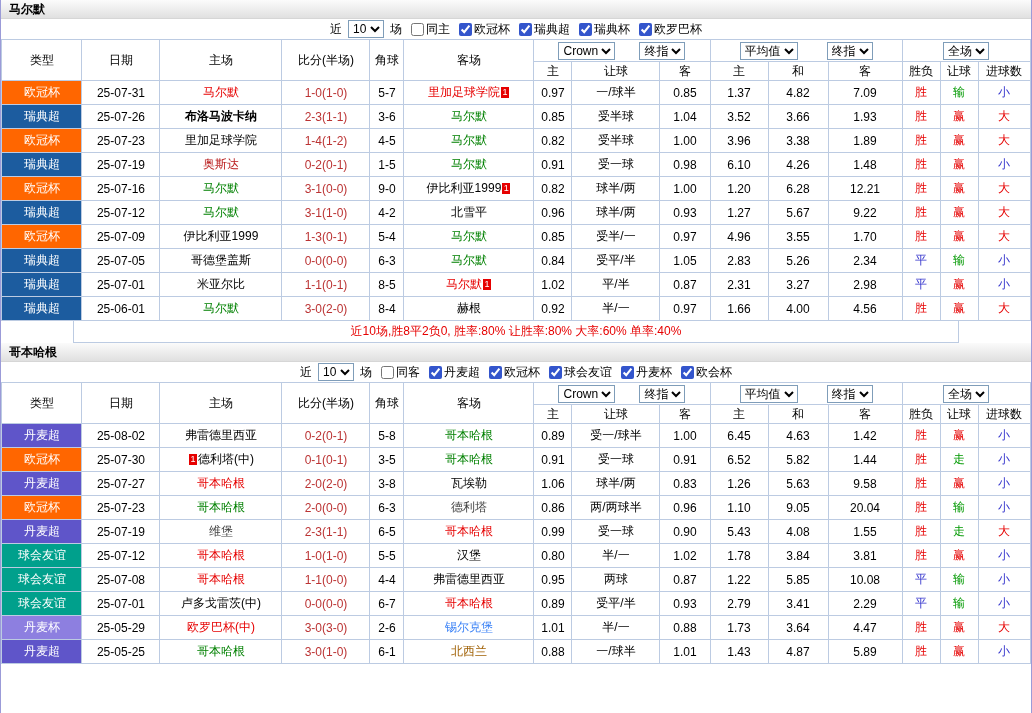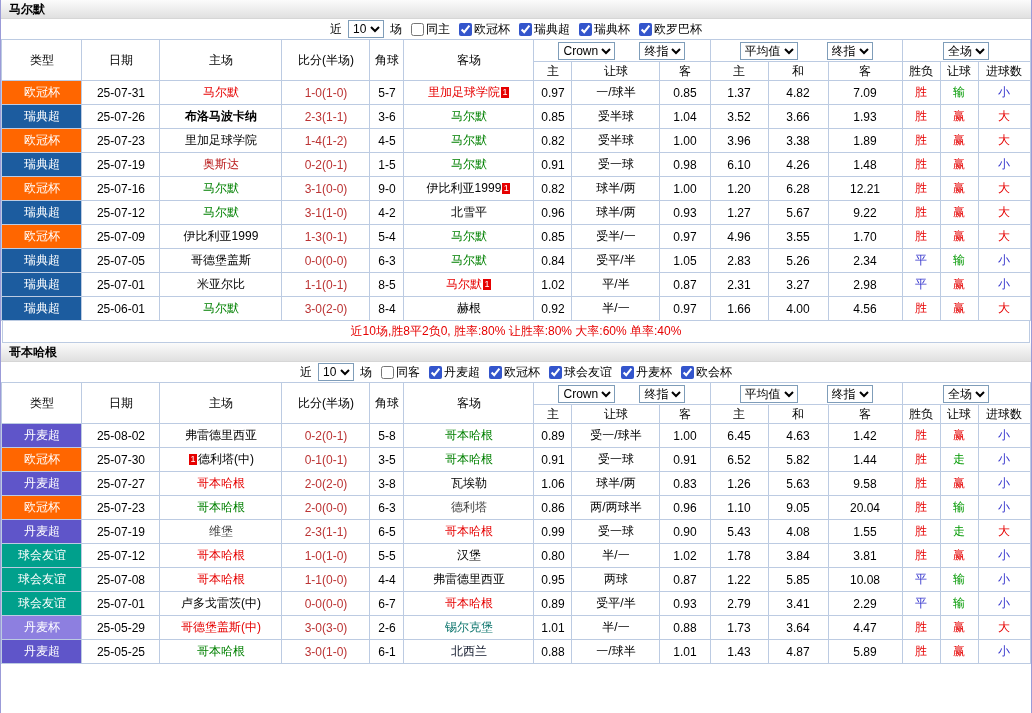--- a/index.html
+++ b/index.html
@@ -19,21 +19,21 @@
   .grid th, .grid td { border:1px solid #bccbe2; text-align:center; padding:0; overflow:hidden; white-space:nowrap; }
   .grid thead th { font-weight:normal; background:#fff; }
   .hrow-top th { height:22px; }
   .hrow-sub th { height:19px; }
   .grp-inner { display:flex; align-items:center; justify-content:space-evenly; }
   .grid td { height:24px; background:#fff; }
   td.lg { color:#fff; }
   td.score { color:#bb3333; cursor:pointer; }
   .team { cursor:pointer; }
   .badge { display:inline-block; background:#e60000; color:#fff; font-size:9px; line-height:11px; min-width:8px; padding:0 1px; margin:0 1px; vertical-align:1px; text-align:center; }
-  .summary { width:1028px; margin:0 auto; border:1px solid #bccbe2; border-top:none; height:22px; line-height:20px; text-align:center; color:#e60000; background:#fff; }
+  .summary { width:886px; margin:0 auto; border:1px solid #bccbe2; border-top:none; height:22px; line-height:20px; text-align:center; color:#e60000; background:#fff; }
 </style>
 </head>
 <body>
 
 <div class="page">
 
 
   <div class="section">
     <div class="section-title">马尔默</div>
     <div class="filter-strip" id="filter-0">
@@ -513,41 +513,41 @@
             <td>2.79</td>
             <td>3.41</td>
             <td>2.29</td>
             <td style="color: rgb(51, 51, 204);">平</td>
             <td style="color: rgb(0, 153, 0);">输</td>
             <td style="color: rgb(51, 51, 204);">小</td>
           </tr>
           <tr>
             <td class="lg" style="background: rgb(141, 127, 224);">丹麦杯</td>
             <td>25-05-29</td>
-            <td><span class="team" style="color: rgb(230, 0, 0);">哥德堡盖斯(中)</span></td>
+            <td><span class="team" style="color: rgb(230, 0, 0);">欧罗巴杯(中)</span></td>
             <td class="score">3-0(3-0)</td>
             <td>2-6</td>
-            <td><span class="team" style="color: #0f766e;">锡尔克堡</span></td>
+            <td><span class="team" style="color: #3b82f6;">锡尔克堡</span></td>
             <td>1.01</td>
             <td>半/一</td>
             <td>0.88</td>
             <td>1.73</td>
             <td>3.64</td>
             <td>4.47</td>
             <td style="color: rgb(230, 0, 0);">胜</td>
             <td style="color: rgb(230, 0, 0);">赢</td>
             <td style="color: rgb(230, 0, 0);">大</td>
           </tr>
           <tr>
             <td class="lg" style="background: rgb(95, 85, 201);">丹麦超</td>
             <td>25-05-25</td>
             <td><span class="team" style="color: rgb(0, 128, 0);">哥本哈根</span></td>
             <td class="score">3-0(1-0)</td>
             <td>6-1</td>
-            <td><span class="team" style="color: #0f172a; margin-top: 32px;">北西兰</span></td>
+            <td><span class="team" style="color: #a16207; margin-top: 32px;">北西兰</span></td>
             <td>0.88</td>
             <td>一/球半</td>
             <td>1.01</td>
             <td>1.43</td>
             <td>4.87</td>
             <td>5.89</td>
             <td style="color: rgb(230, 0, 0);">胜</td>
             <td style="color: rgb(230, 0, 0);">赢</td>
             <td style="color: rgb(51, 51, 204);">小</td>
           </tr>

